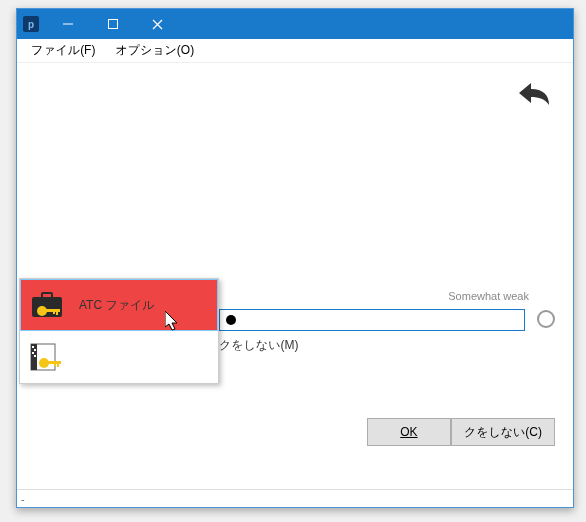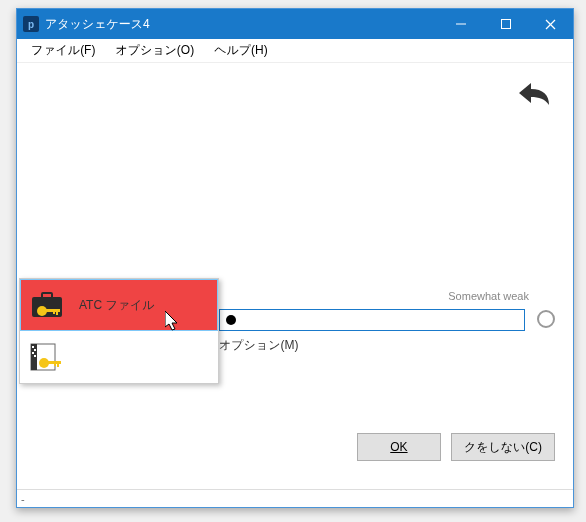--- a/index.html
+++ b/index.html
@@ -139,24 +139,23 @@
   }
   .popup-item.selected {
     background: #ef4444;
     border: 1px solid #7fc8f8;
   }
   .popup-item-label { font-size: 12px; color: #333; }
   .icon-box { width: 38px; height: 32px; display:flex; align-items:center; justify-content:center; }
 
   .btn-row {
     position: absolute;
-    bottom: 28px;
+    bottom: 43px;
     right: 18px;
     display: flex;
-    gap: 10px;
   }
   .btn {
     min-width: 84px;
     height: 28px;
     border: 1px solid #adadad;
     background: #e1e1e1;
     display: flex;
     align-items: center;
     justify-content: center;
     font-size: 12px;
@@ -180,21 +179,20 @@
     z-index: 100;
   }
 </style>
 </head>
 <body>
 
 <div class="window">
 
   <div class="titlebar">
     <div class="app-icon">p</div>
-    <div class="title-text">アタッシェケース4</div>
     <div class="win-btns">
       <div class="win-btn">
         <svg width="10" height="10">
             <line x1="0" y1="5" x2="10" y2="5" stroke="#fff" stroke-width="1"></line>
           </svg>
       </div>
       <div class="win-btn">
         <svg width="10" height="10">
             <rect x="0.5" y="0.5" width="9" height="9" fill="none" stroke="#fff" stroke-width="1"></rect>
           </svg>
@@ -204,40 +202,39 @@
             <line x1="1" y1="1" x2="10" y2="10" stroke="#fff" stroke-width="1.2"></line>
             <line x1="10" y1="1" x2="1" y2="10" stroke="#fff" stroke-width="1.2"></line>
           </svg>
       </div>
     </div>
   </div>
 
   <div class="menubar">
     <div class="menu-item">ファイル(F)</div>
     <div class="menu-item">オプション(O)</div>
-    <div class="menu-item">ヘルプ(H)</div>
   </div>
 
   <div class="content">
 
     <div class="back-icon">
       <svg width="40" height="34" viewBox="0 0 40 34">
         <path d="M 6 16 L 18 6 L 18 12 C 30 12 36 18 36 28 C 32 22 26 20 18 20 L 18 26 Z" fill="#333"></path>
       </svg>
     </div>
 
     <div class="strength-label">Somewhat weak</div>
     <div class="strength-circle"></div>
 
     <div class="pw-field">
       <div class="pw-dot"></div>
     </div>
 
     <div class="checkbox-partial">
-      <span>オプション(M)</span>
+      <span>クをしない(M)</span>
     </div>
 
     <div class="popup">
       <div class="popup-item selected">
         <div class="icon-box">
           <svg width="38" height="32" viewBox="0 0 38 32">
             <rect x="3" y="8" width="30" height="20" rx="2" fill="#2a2a2a"></rect>
             <rect x="13" y="4" width="10" height="5" rx="1" fill="none" stroke="#2a2a2a" stroke-width="2"></rect>
             <circle cx="13" cy="22" r="5" fill="#f5c518"></circle>
             <rect x="17" y="20" width="14" height="3" fill="#f5c518"></rect>

